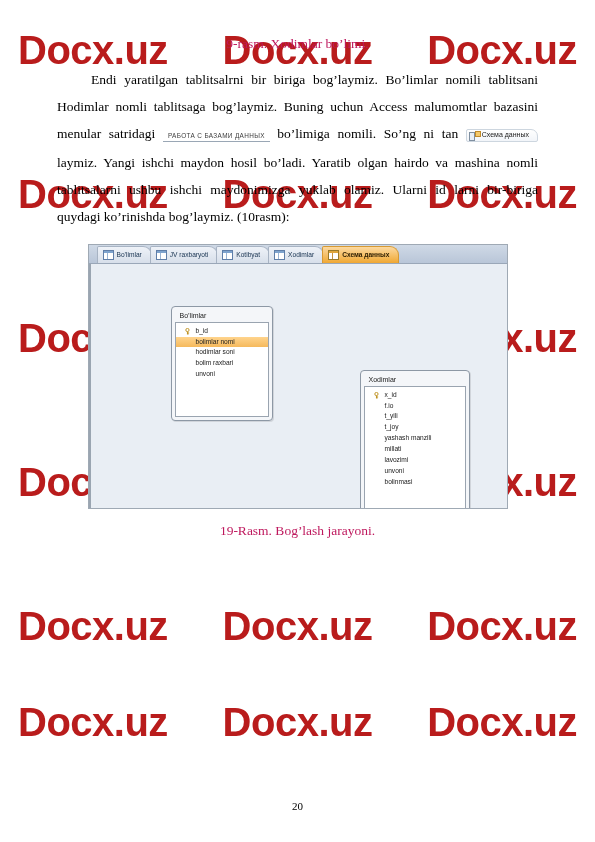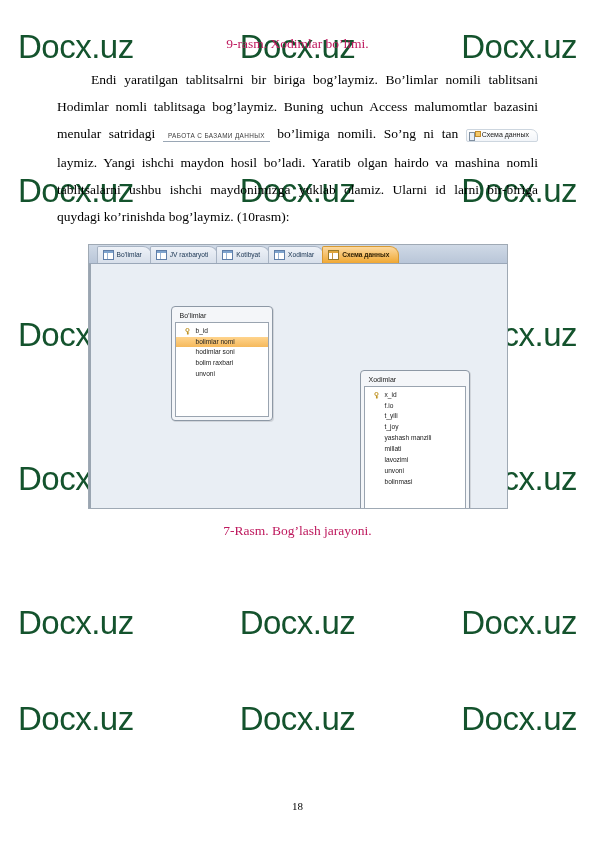--- a/index.html
+++ b/index.html
@@ -26,25 +26,25 @@
     position: absolute;
     left: 0;
     width: 595px;
     display: flex;
     justify-content: space-between;
     padding: 0 18px;
     box-sizing: border-box;
   }
   .wm {
     font-family: "Liberation Sans", sans-serif;
-    font-size: 33px;
-    color: #14532d;
+    font-size: 40px;
+    color: #b91c1c;
     letter-spacing: -0.5px;
     white-space: nowrap;
-    font-weight: 400;
+    font-weight: 700;
   }
   .wm-row.r1 { top: 28px; }
   .wm-row.r2 { top: 172px; }
   .wm-row.r3 { top: 316px; }
   .wm-row.r4 { top: 460px; }
   .wm-row.r5 { top: 604px; }
   .wm-row.r6 { top: 700px; }
 
   
   .page {
@@ -411,20 +411,20 @@
           <div class="tfield">&nbsp;</div>
           <div class="tfield">&nbsp;</div>
         </div>
       </div>
 
     </div>
   </div>
 
   <div class="spacer-sm"></div>
 
-  <p class="fig-caption">7-Rasm. Bog’lash jarayoni.</p>
+  <p class="fig-caption">19-Rasm. Bog’lash jarayoni.</p>
 
   <div class="spacer-lg"></div>
 
 
 </div>
 
-<div class="pagenum">18</div>
+<div class="pagenum">20</div>
 
 </body></html>

